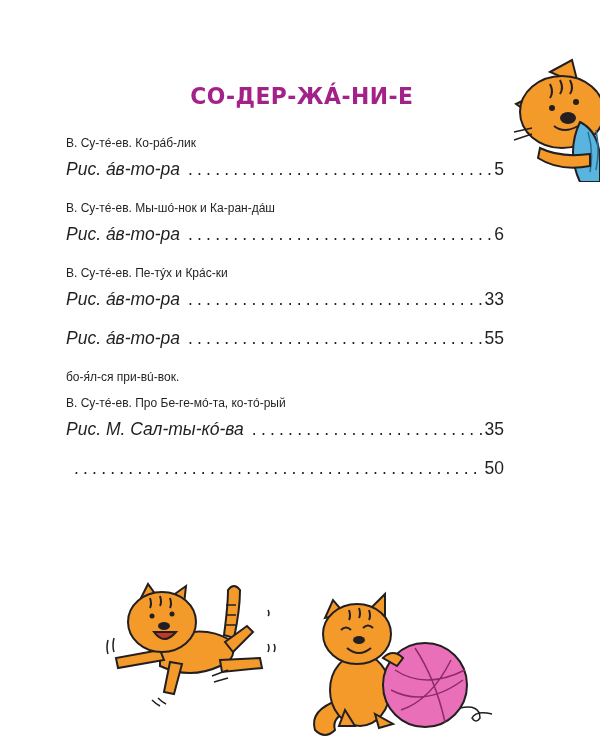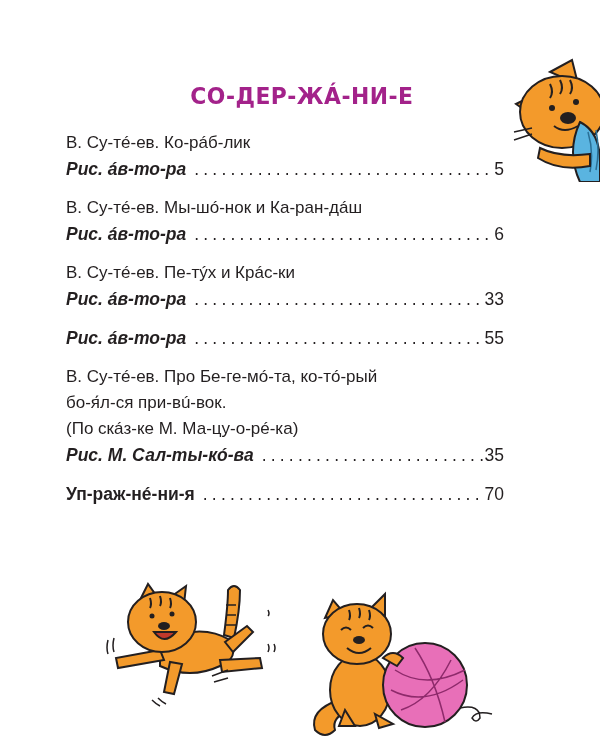--- a/index.html
+++ b/index.html
@@ -8,23 +8,23 @@
       font-family: "Liberation Sans", sans-serif; color: #231f20;
     }
     .title {
       position: absolute; top: 83px; left: 0; width: 600px; text-align: center;
       font-family: "DejaVu Sans", sans-serif; font-weight: bold; font-size: 23px;
       color: #a3228a; letter-spacing: 0.5px; padding-left: 4px; box-sizing: border-box;
       transform: scaleX(0.95);
     }
     .toc { position: absolute; left: 66px; top: 130px; width: 438px; }
     .entry { margin-bottom: 13px; }
-    .line { font-size: 17px; line-height: 26px; white-space: nowrap; }
+    .line { font-size: 12px; line-height: 26px; white-space: nowrap; }
     .leader-row { display: flex; align-items: baseline; font-size: 17.5px; line-height: 26px; }
-    .leader-row .label { white-space: nowrap; font-weight: bold; }
+    .leader-row .label { white-space: nowrap; }
     .leader-row .italic { font-style: italic; }
     .dots {
       flex: 1; overflow: hidden; white-space: nowrap; margin: 0 2px 0 8px;
       letter-spacing: 4.2px; color: #231f20;
     }
     .page { white-space: nowrap; }
     .illus { position: absolute; }
   </style>
 </head>
 <body>
@@ -61,35 +61,33 @@
 
   <div class="entry">
     <div class="leader-row">
       <span class="label italic">Рис. áв-то-ра</span>
       <span class="dots">...................................................</span>
       <span class="page">55</span>
     </div>
   </div>
 
   <div class="entry">
+    <div class="line">бо-я́л-ся  при-вú-вок.</div>
     <div class="line">В. Су-тé-ев.  Про  Бе-ге-мó-та,  ко-тó-рый</div>
-    <div class="line">бо-я́л-ся  при-вú-вок.</div>
-    <div class="line">(По  скáз-ке  М. Ма-цу-о-рé-ка)</div>
     <div class="leader-row">
       <span class="label italic">Рис. М. Сал-ты-кó-ва</span>
       <span class="dots">...................................................</span>
       <span class="page">35</span>
     </div>
   </div>
 
   <div class="entry">
     <div class="leader-row">
-      <span class="label">Уп-раж-нé-ни-я</span>
       <span class="dots">...................................................</span>
-      <span class="page">70</span>
+      <span class="page">50</span>
     </div>
   </div>
 </div>
 
 <svg class="illus" style="left:510px;top:52px" width="90" height="130" viewBox="0 0 90 130">
   <path d="M40 20 L62 8 L68 32 Z" fill="#f39a2b" stroke="#231f20" stroke-width="2"></path>
   <path d="M6 52 L30 40 L26 66 Z" fill="#f39a2b" stroke="#231f20" stroke-width="2"></path>
   <ellipse cx="52" cy="60" rx="42" ry="36" fill="#f39a2b" stroke="#231f20" stroke-width="2"></ellipse>
   <path d="M40 32 q4 8 0 14 M50 28 q4 8 0 14 M60 28 q4 8 0 14" stroke="#231f20" stroke-width="2" fill="none"></path>
   <circle cx="42" cy="56" r="3" fill="#231f20"></circle>

